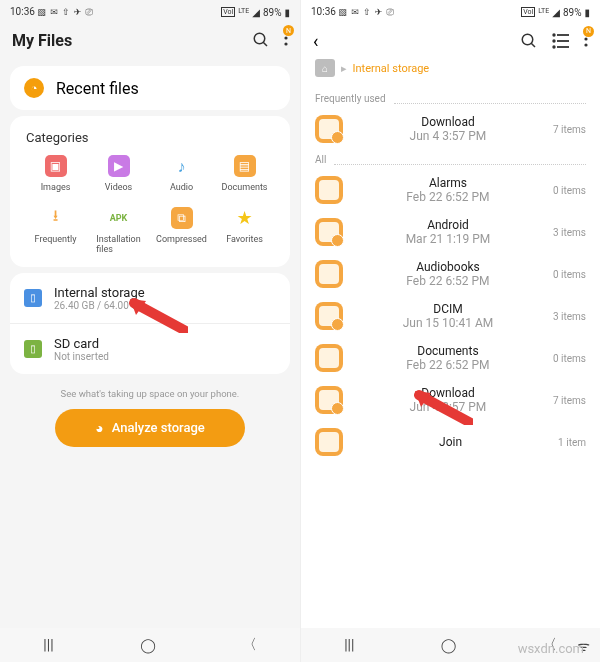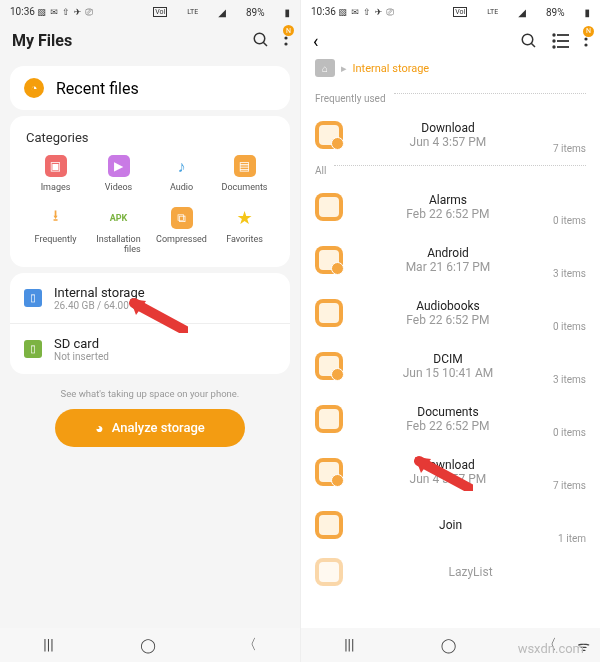--- a/index.html
+++ b/index.html
@@ -4,38 +4,38 @@
 <style>
   * { box-sizing: border-box; margin: 0; padding: 0; }
   body { font-family: -apple-system, Roboto, "Segoe UI", sans-serif; background: #fff; width: 600px; height: 662px; overflow: hidden; position: relative; }
   .screens { display: flex; width: 600px; height: 662px; }
   .screen { width: 300px; height: 662px; position: relative; overflow: hidden; }
   .screen-left { background: #f5f5f5; }
   .screen-right { background: #fff; border-left: 1px solid #eee; }
 
   .statusbar { display: flex; justify-content: space-between; align-items: center; padding: 4px 10px 2px; font-size: 10px; color: #333; height: 22px; }
   .statusbar .icons { letter-spacing: 1px; font-size: 9px; }
-  .sb-right { display: flex; align-items: center; gap: 20px; margin-left: 27px; }
+  .sb-right { display: flex; align-items: flex-start; gap: 3px; margin-left: 27px; }
 
   .header { display: flex; justify-content: space-between; align-items: center; padding: 8px 12px 10px; }
   .header-title { font-size: 16px; font-weight: 700; color: #222; }
   .header-actions { display: flex; align-items: center; gap: 14px; }
   .icon { display: inline-flex; align-items: center; justify-content: center; }
   .badge-wrap { position: relative; }
   .badge { position: absolute; top: -5px; right: -6px; width: 11px; height: 11px; border-radius: 50%; background: #f59e0b; color: #fff; font-size: 7px; display: flex; align-items: center; justify-content: center; }
 
   .card { background: #fff; border-radius: 14px; margin: 6px 10px; padding: 12px 14px; }
   .recent-row { display: flex; align-items: center; gap: 12px; }
   .clock-icon { width: 20px; height: 20px; border-radius: 50%; background: #f59e0b; display: flex; align-items: center; justify-content: center; color: #fff; font-size: 11px; }
 
   .categories-title { font-size: 13px; color: #333; padding: 2px 2px 10px; }
   .cat-grid { display: grid; grid-template-columns: repeat(4, 1fr); row-gap: 14px; }
   .cat { display: flex; flex-direction: column; align-items: center; gap: 6px; }
   .cat-icon { width: 22px; height: 22px; border-radius: 5px; display: flex; align-items: center; justify-content: center; font-size: 12px; color: #fff; }
-  .cat-label { font-size: 9px; color: #555; text-align: right; line-height: 1.1; }
+  .cat-label { font-size: 9px; color: #555; text-align: left; line-height: 1.1; }
   .ci-images { background: #ef6c6c; }
   .ci-videos { background: #c97ae5; }
   .ci-audio { background: #4aa3e0; }
   .ci-docs  { background: #f5a742; }
   .ci-downloads { color: #f5a742; background: transparent; }
   .ci-apk   { background: transparent; color: #7cb342; font-weight: 700; font-size: 9px; }
   .ci-compressed { background: #f5a742; }
   .ci-fav   { background: transparent; color: #f5c518; }
 
   .storage-card { padding: 0; }
@@ -52,31 +52,31 @@
   .analyze-btn .icon { font-size: 14px; }
 
   .navbar { position: absolute; bottom: 0; left: 0; right: 0; height: 34px; background: #f7f7f7; display: flex; justify-content: space-around; align-items: center; font-size: 14px; color: #444; }
 
   
   .header-r { display:flex; justify-content: space-between; align-items:center; padding: 8px 12px 8px; }
   .back { font-size: 18px; }
   .breadcrumb { display:flex; align-items:center; gap:6px; padding: 0 14px 12px; font-size: 11px; color:#f39c12; }
   .bc-home { width: 20px; height: 18px; background:#bdbdbd; border-radius:3px; display:flex; align-items:center; justify-content:center; color:#fff; font-size:10px;}
 
-  .section-title { display:flex; align-items:flex-start; gap:8px; padding: 4px 14px 4px; font-size: 10px; color:#999; }
+  .section-title { display:flex; align-items:flex-end; gap:8px; padding: 4px 14px 4px; font-size: 10px; color:#999; }
   .section-title .dots { flex:1; border-top: 1px dotted #ccc; }
 
   .folder-row { display:flex; align-items:center; gap:12px; padding: 7px 14px; position: relative; text-align: center; }
   .folder-icon { width: 28px; height: 28px; border-radius: 8px; background:#f5a742; position: relative; }
   .folder-icon::before { content:''; position:absolute; top:4px; left:4px; right:4px; bottom:4px; background:#fff3e0; border-radius:4px; }
   .folder-icon.has-badge::after { content:''; position:absolute; bottom:-1px; right:-1px; width:11px; height:11px; border-radius:50%; background:#f5a742; border:1.5px solid #fff; }
   .folder-main { flex:1; }
   .folder-name { font-size: 12px; color:#222; }
   .folder-date { font-size: 12px; color:#999; }
-  .folder-count { font-size: 10px; color:#999;margin-top:28px; }
+  .folder-count { font-size: 10px; color:#999; }
 
   .arrow { position:absolute; width: 60px; height: 36px; pointer-events:none; }
   .arrow svg { width:100%; height:100%; }
 
   .watermark { position: fixed; bottom: 6px; right: 16px; font-size: 13px; color: #bbb; z-index: 50; }
 
 </style>
 </head>
 <body>
 
@@ -256,21 +256,21 @@
       <div class="folder-main">
           <div class="folder-name">Alarms</div>
           <div class="folder-date">Feb 22 6:52 PM</div>
         </div>
       <div class="folder-count">0 items</div>
     </div>
     <div class="folder-row">
       <div class="folder-icon has-badge"></div>
       <div class="folder-main">
           <div class="folder-name">Android</div>
-          <div class="folder-date">Mar 21 6:17 PM</div>
+          <div class="folder-date">Mar 21 1:19 PM</div>
         </div>
       <div class="folder-count">3 items</div>
     </div>
     <div class="folder-row">
       <div class="folder-icon"></div>
       <div class="folder-main">
           <div class="folder-name">Audiobooks</div>
           <div class="folder-date">Feb 22 6:52 PM</div>
         </div>
       <div class="folder-count">0 items</div>
@@ -305,26 +305,20 @@
           </svg>
       </div>
     </div>
     <div class="folder-row">
       <div class="folder-icon"></div>
       <div class="folder-main">
           <div class="folder-name">Join</div>
         </div>
       <div class="folder-count">1 item</div>
     </div>
-    <div class="folder-row" style="opacity:.45">
-      <div class="folder-icon"></div>
-      <div class="folder-main">
-          <div class="folder-name">LazyList</div>
-        </div>
-    </div>
 
     <div class="navbar">
       <span>|||</span>
       <span>◯</span>
       <span>〈</span>
       <span style="position:absolute;right:10px">ᯤ</span>
     </div>
   </div>
 </div>
 

